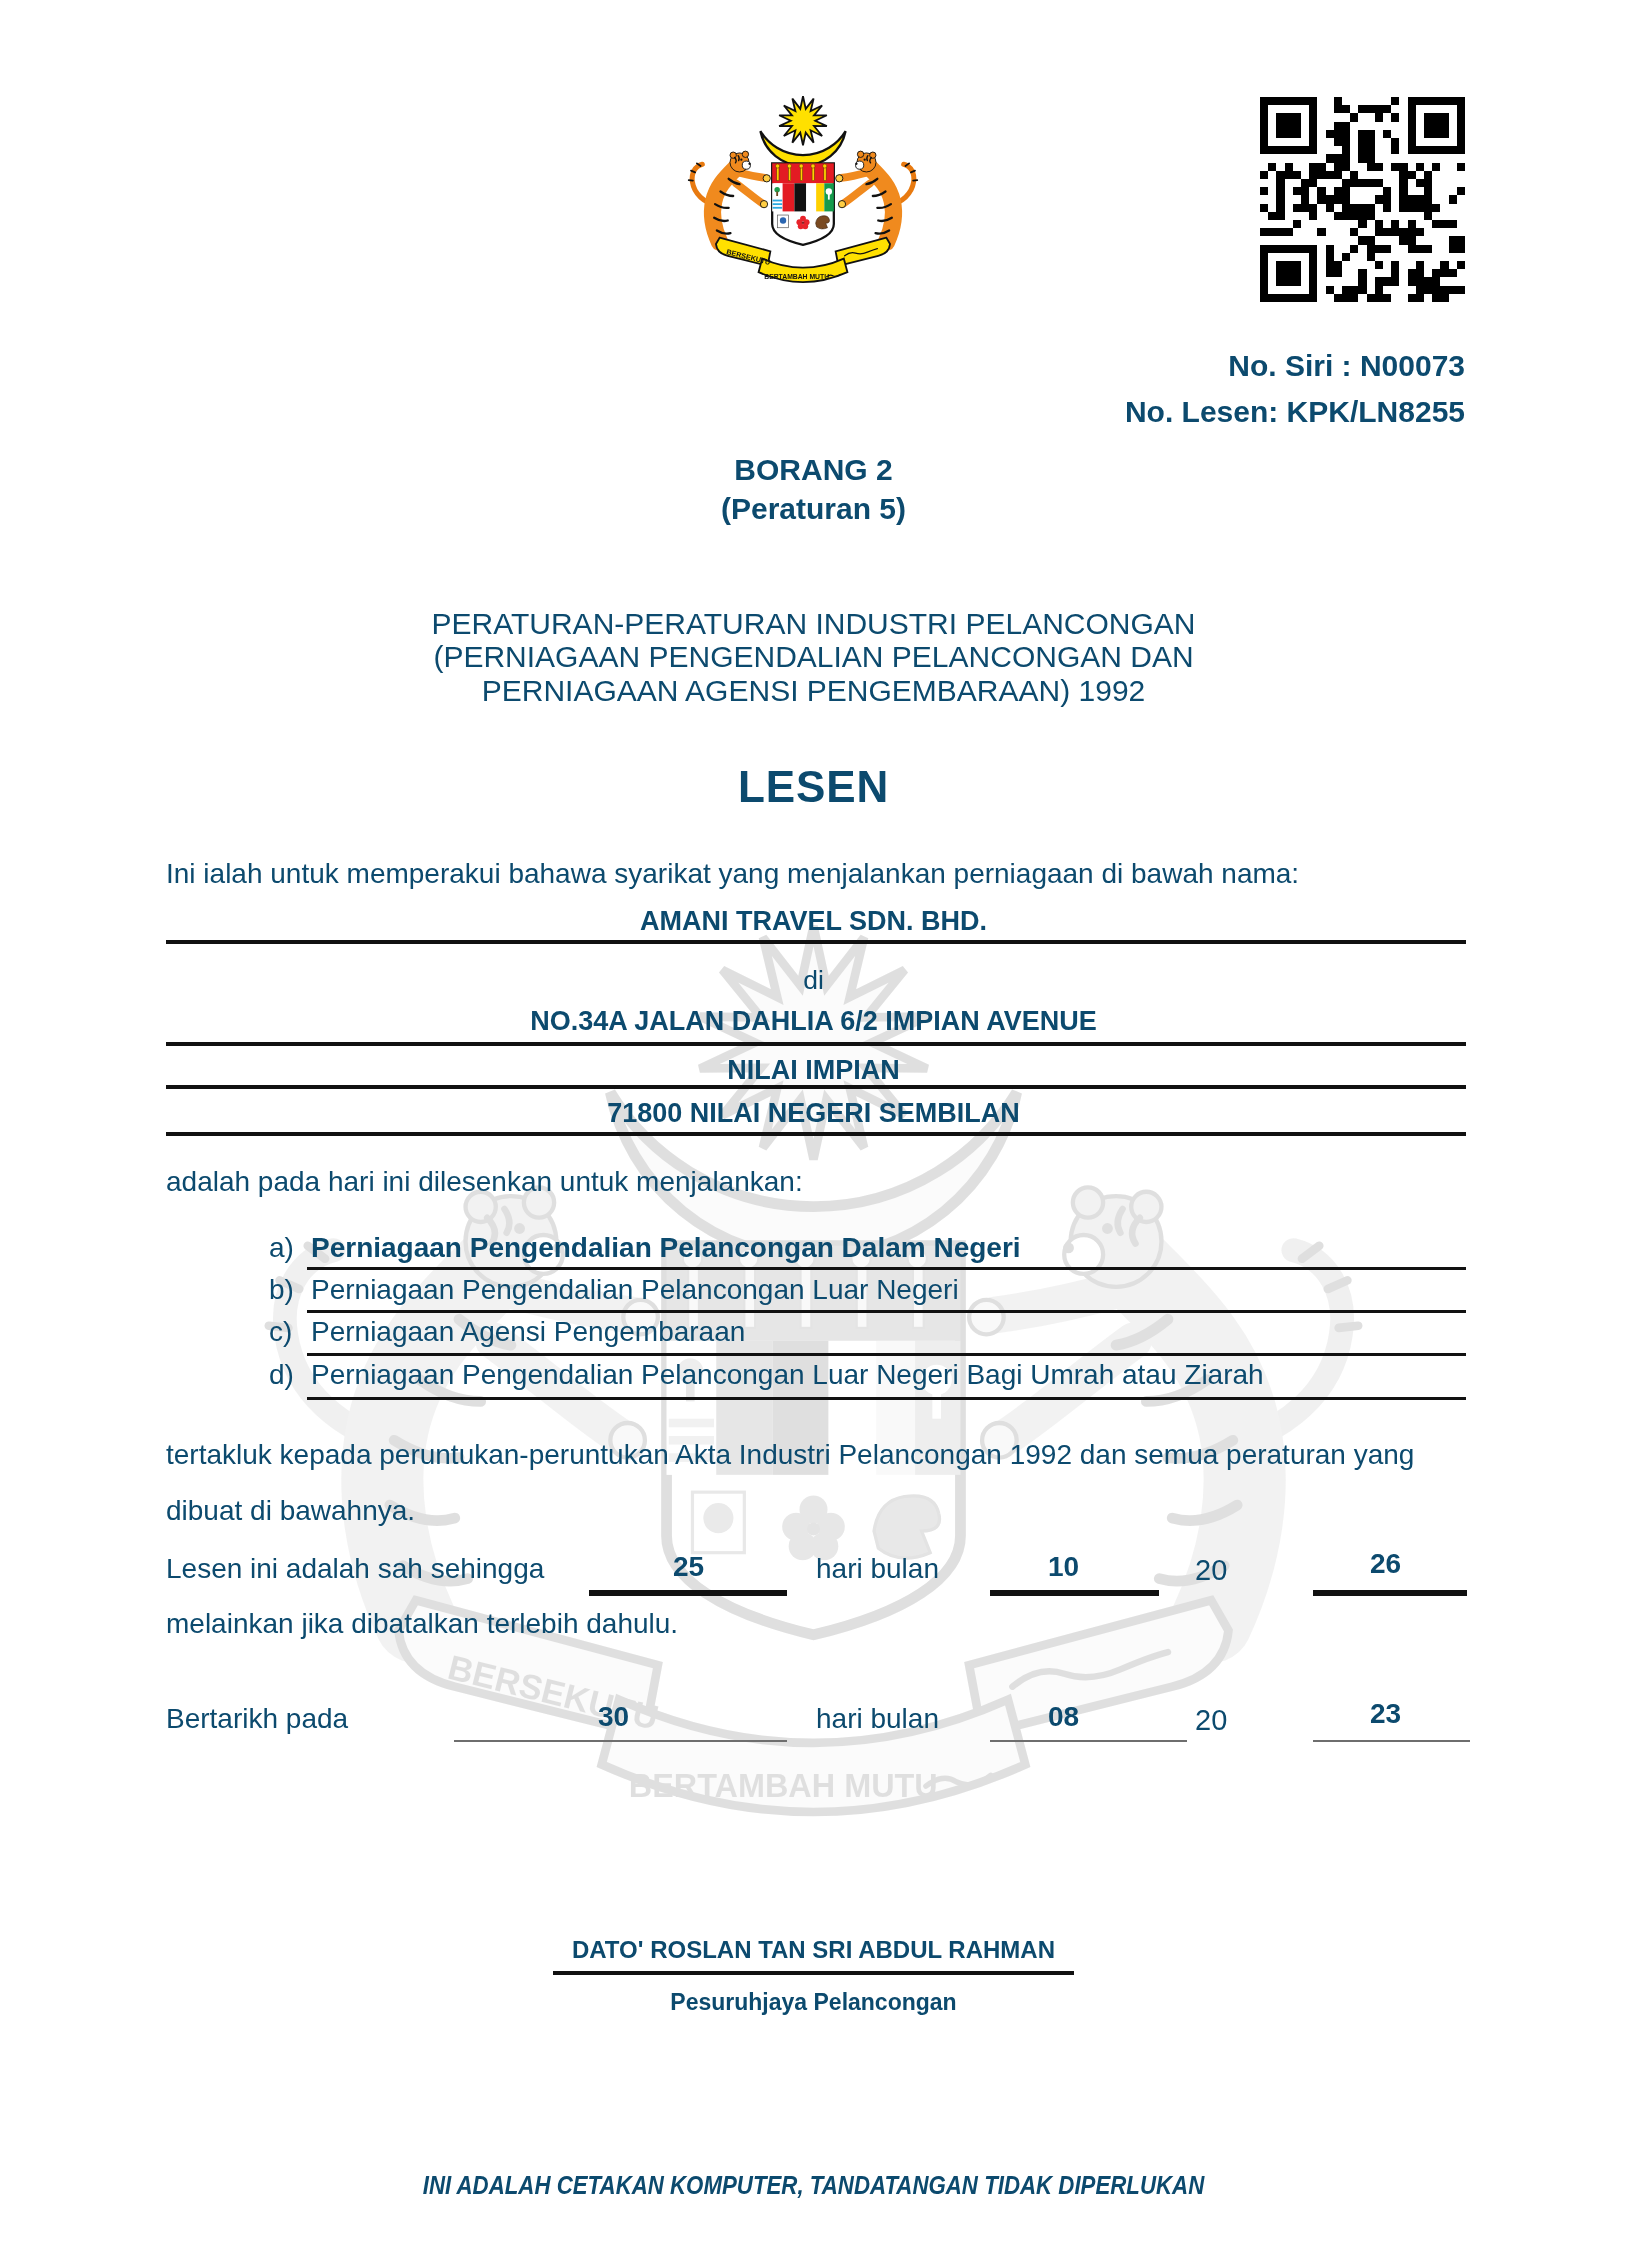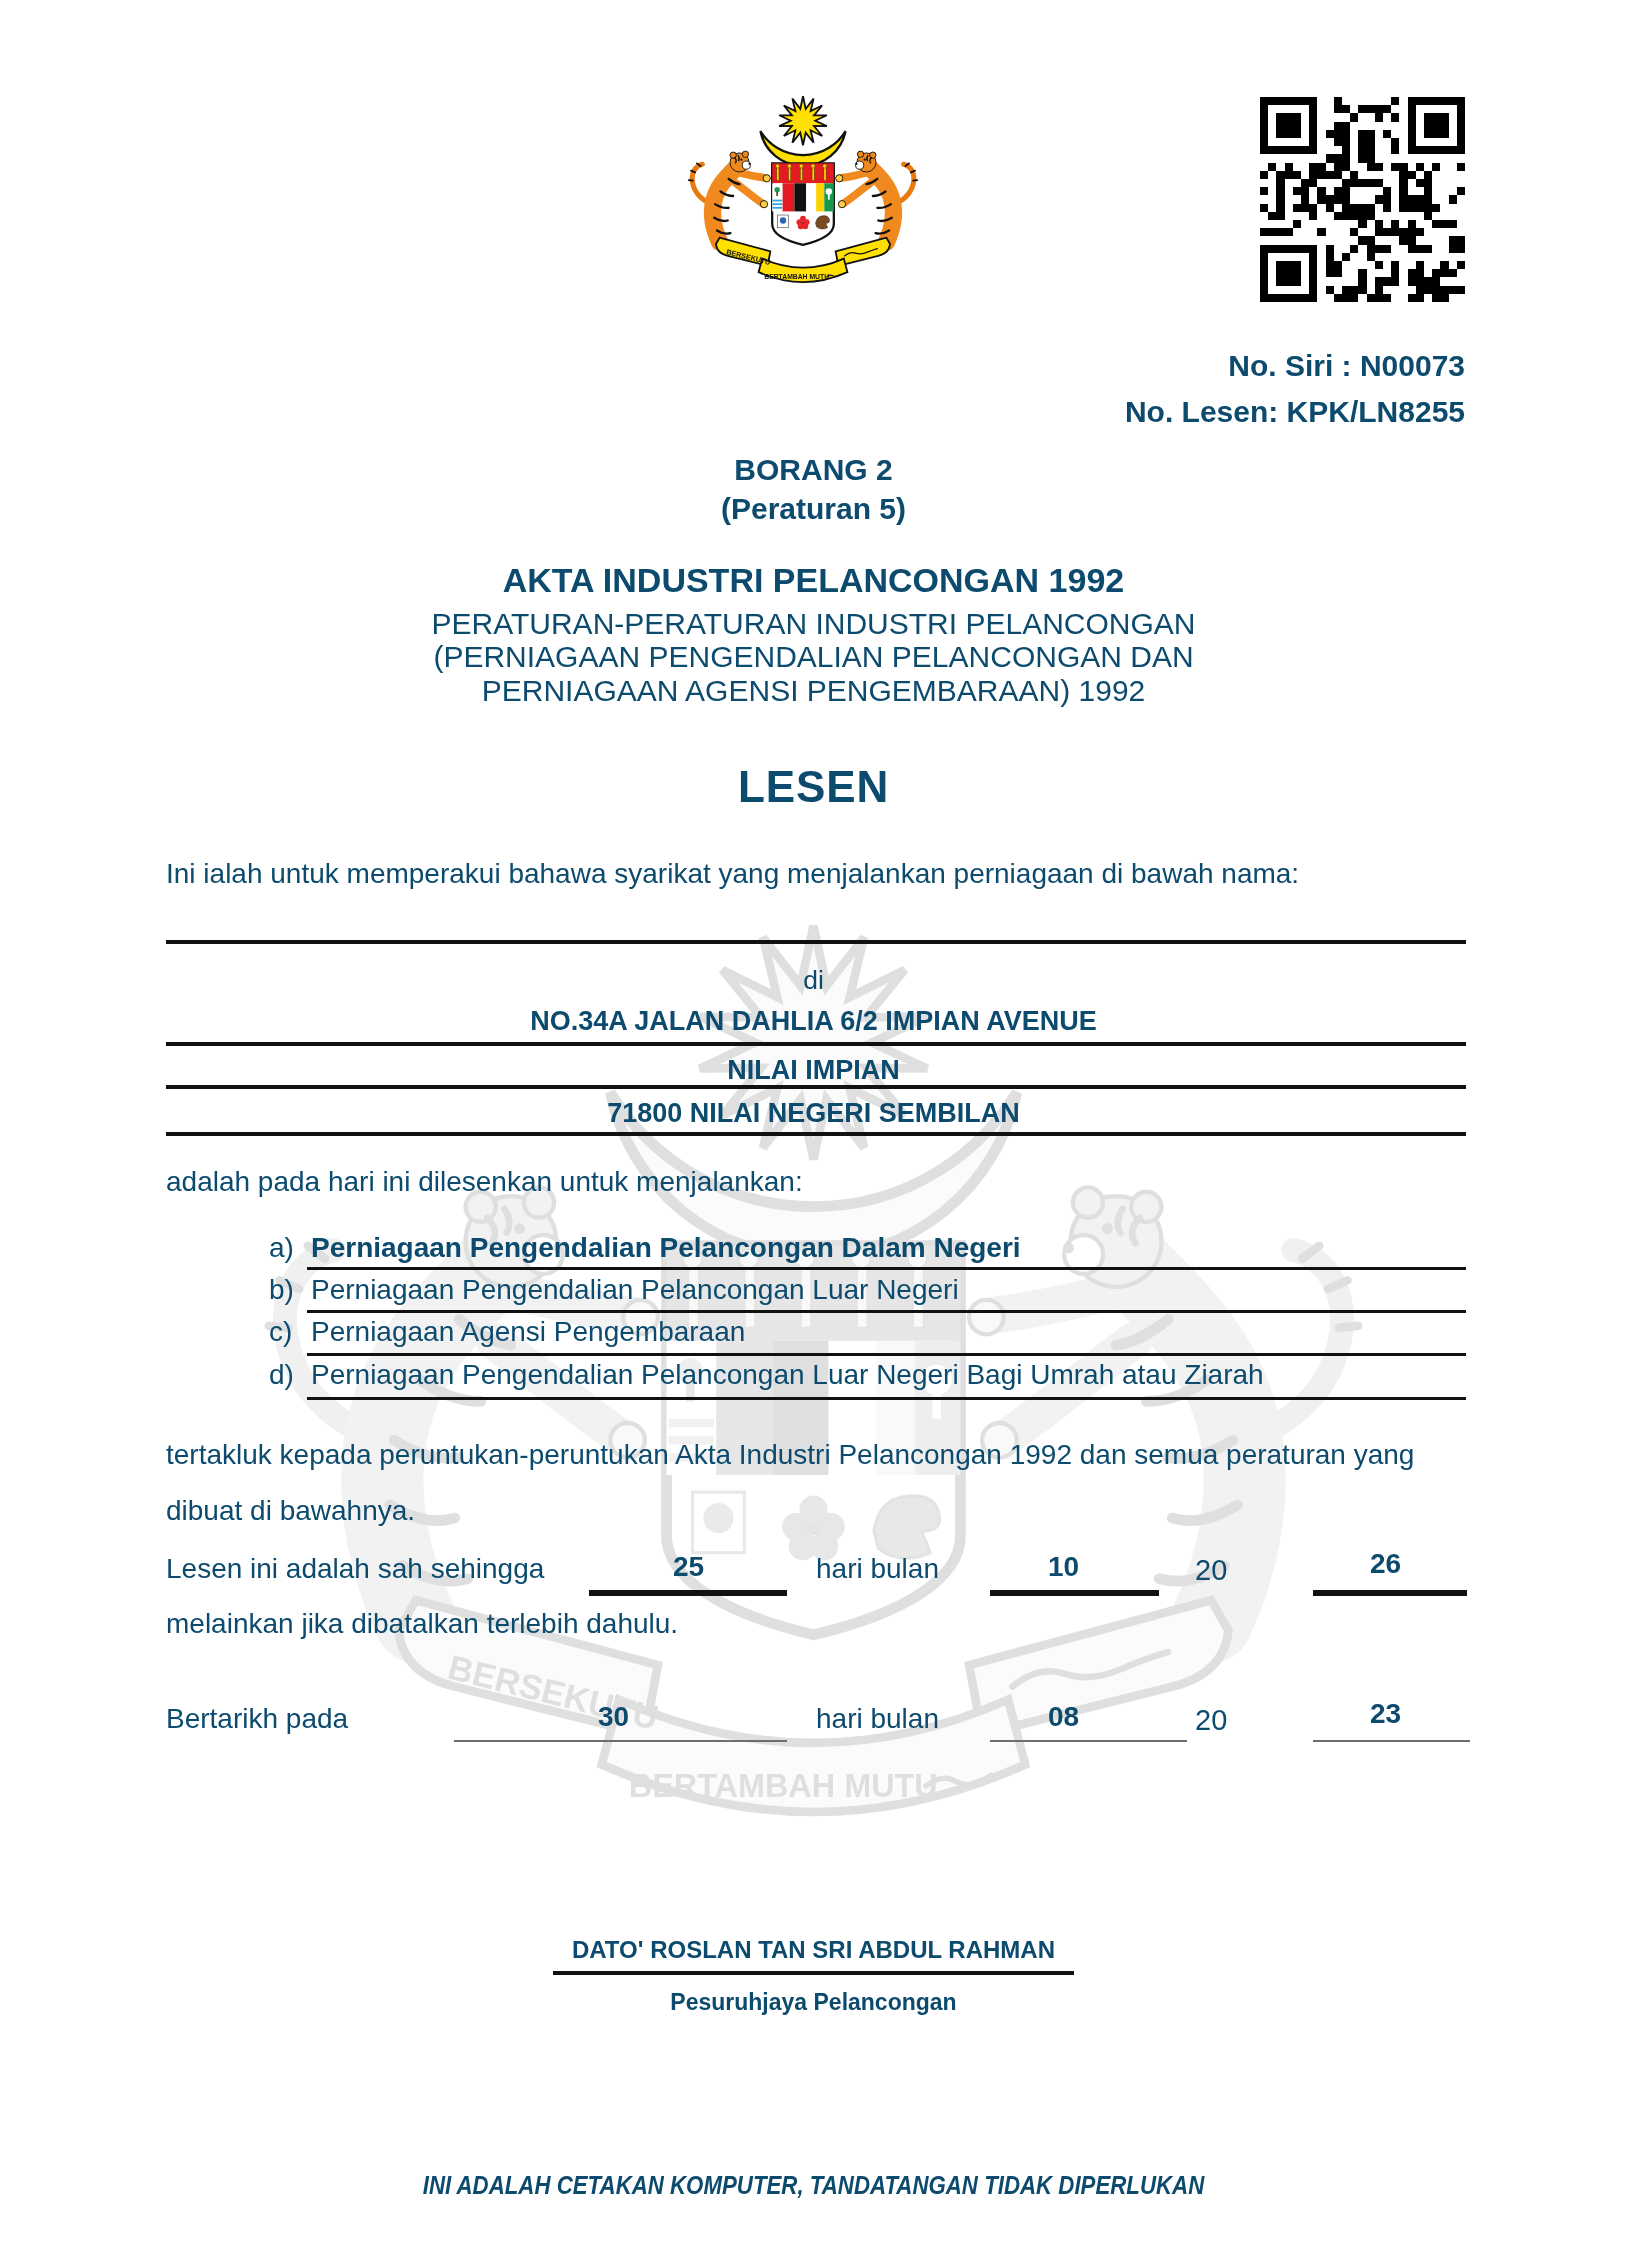--- a/index.html
+++ b/index.html
@@ -341,28 +341,28 @@
         <rect x="1" y="19" width="5" height="5" fill="#fff"></rect>
         <rect x="2" y="20" width="3" height="3" fill="#000"></rect>
       </svg>
   </div>
 
   <div class="abs serial" style="top:349px;">No. Siri : N00073</div>
   <div class="abs serial" style="top:395px;">No. Lesen: KPK/LN8255</div>
 
   <div class="abs ctr h-bold34" style="top:453px;">BORANG 2</div>
   <div class="abs ctr h-bold34" style="top:492px;">(Peraturan 5)</div>
-  <div class="abs ctr b" style="top:561px;font-size:34px;">AKTA INDUSTRI PELANCONGAN 1992</div>
   <div class="abs ctr h-reg34" style="top:640px;">(PERNIAGAAN PENGENDALIAN PELANCONGAN DAN</div>
   <div class="abs ctr h-reg34" style="top:607px;">PERATURAN-PERATURAN INDUSTRI PELANCONGAN</div>
   <div class="abs ctr h-reg34" style="top:674px;">PERNIAGAAN AGENSI PENGEMBARAAN) 1992</div>
   <div class="abs body-text" style="left:166px;top:858px;">Ini ialah untuk memperakui bahawa syarikat yang menjalankan perniagaan di bawah nama:</div>
 
   <div class="abs ctr b" style="top:762px;font-size:44px;letter-spacing:0.9px;">LESEN</div>
 
+  <div class="abs ctr b" style="top:906px;font-size:27px;">AMANI TRAVEL SDN. BHD.</div>
   <div class="rule" style="left:166px;top:940px;width:1300px;height:4.4px;"></div>
 
   <div class="abs ctr" style="top:965px;font-size:26.5px;">di</div>
 
   <div class="abs ctr b" style="top:1006px;font-size:27px;">NO.34A JALAN DAHLIA 6/2 IMPIAN AVENUE</div>
   <div class="rule" style="left:166px;top:1042px;width:1300px;height:4.4px;"></div>
 
   <div class="abs ctr b" style="top:1055px;font-size:27px;">NILAI IMPIAN</div>
   <div class="rule" style="left:166px;top:1085px;width:1300px;height:4.4px;"></div>
 

